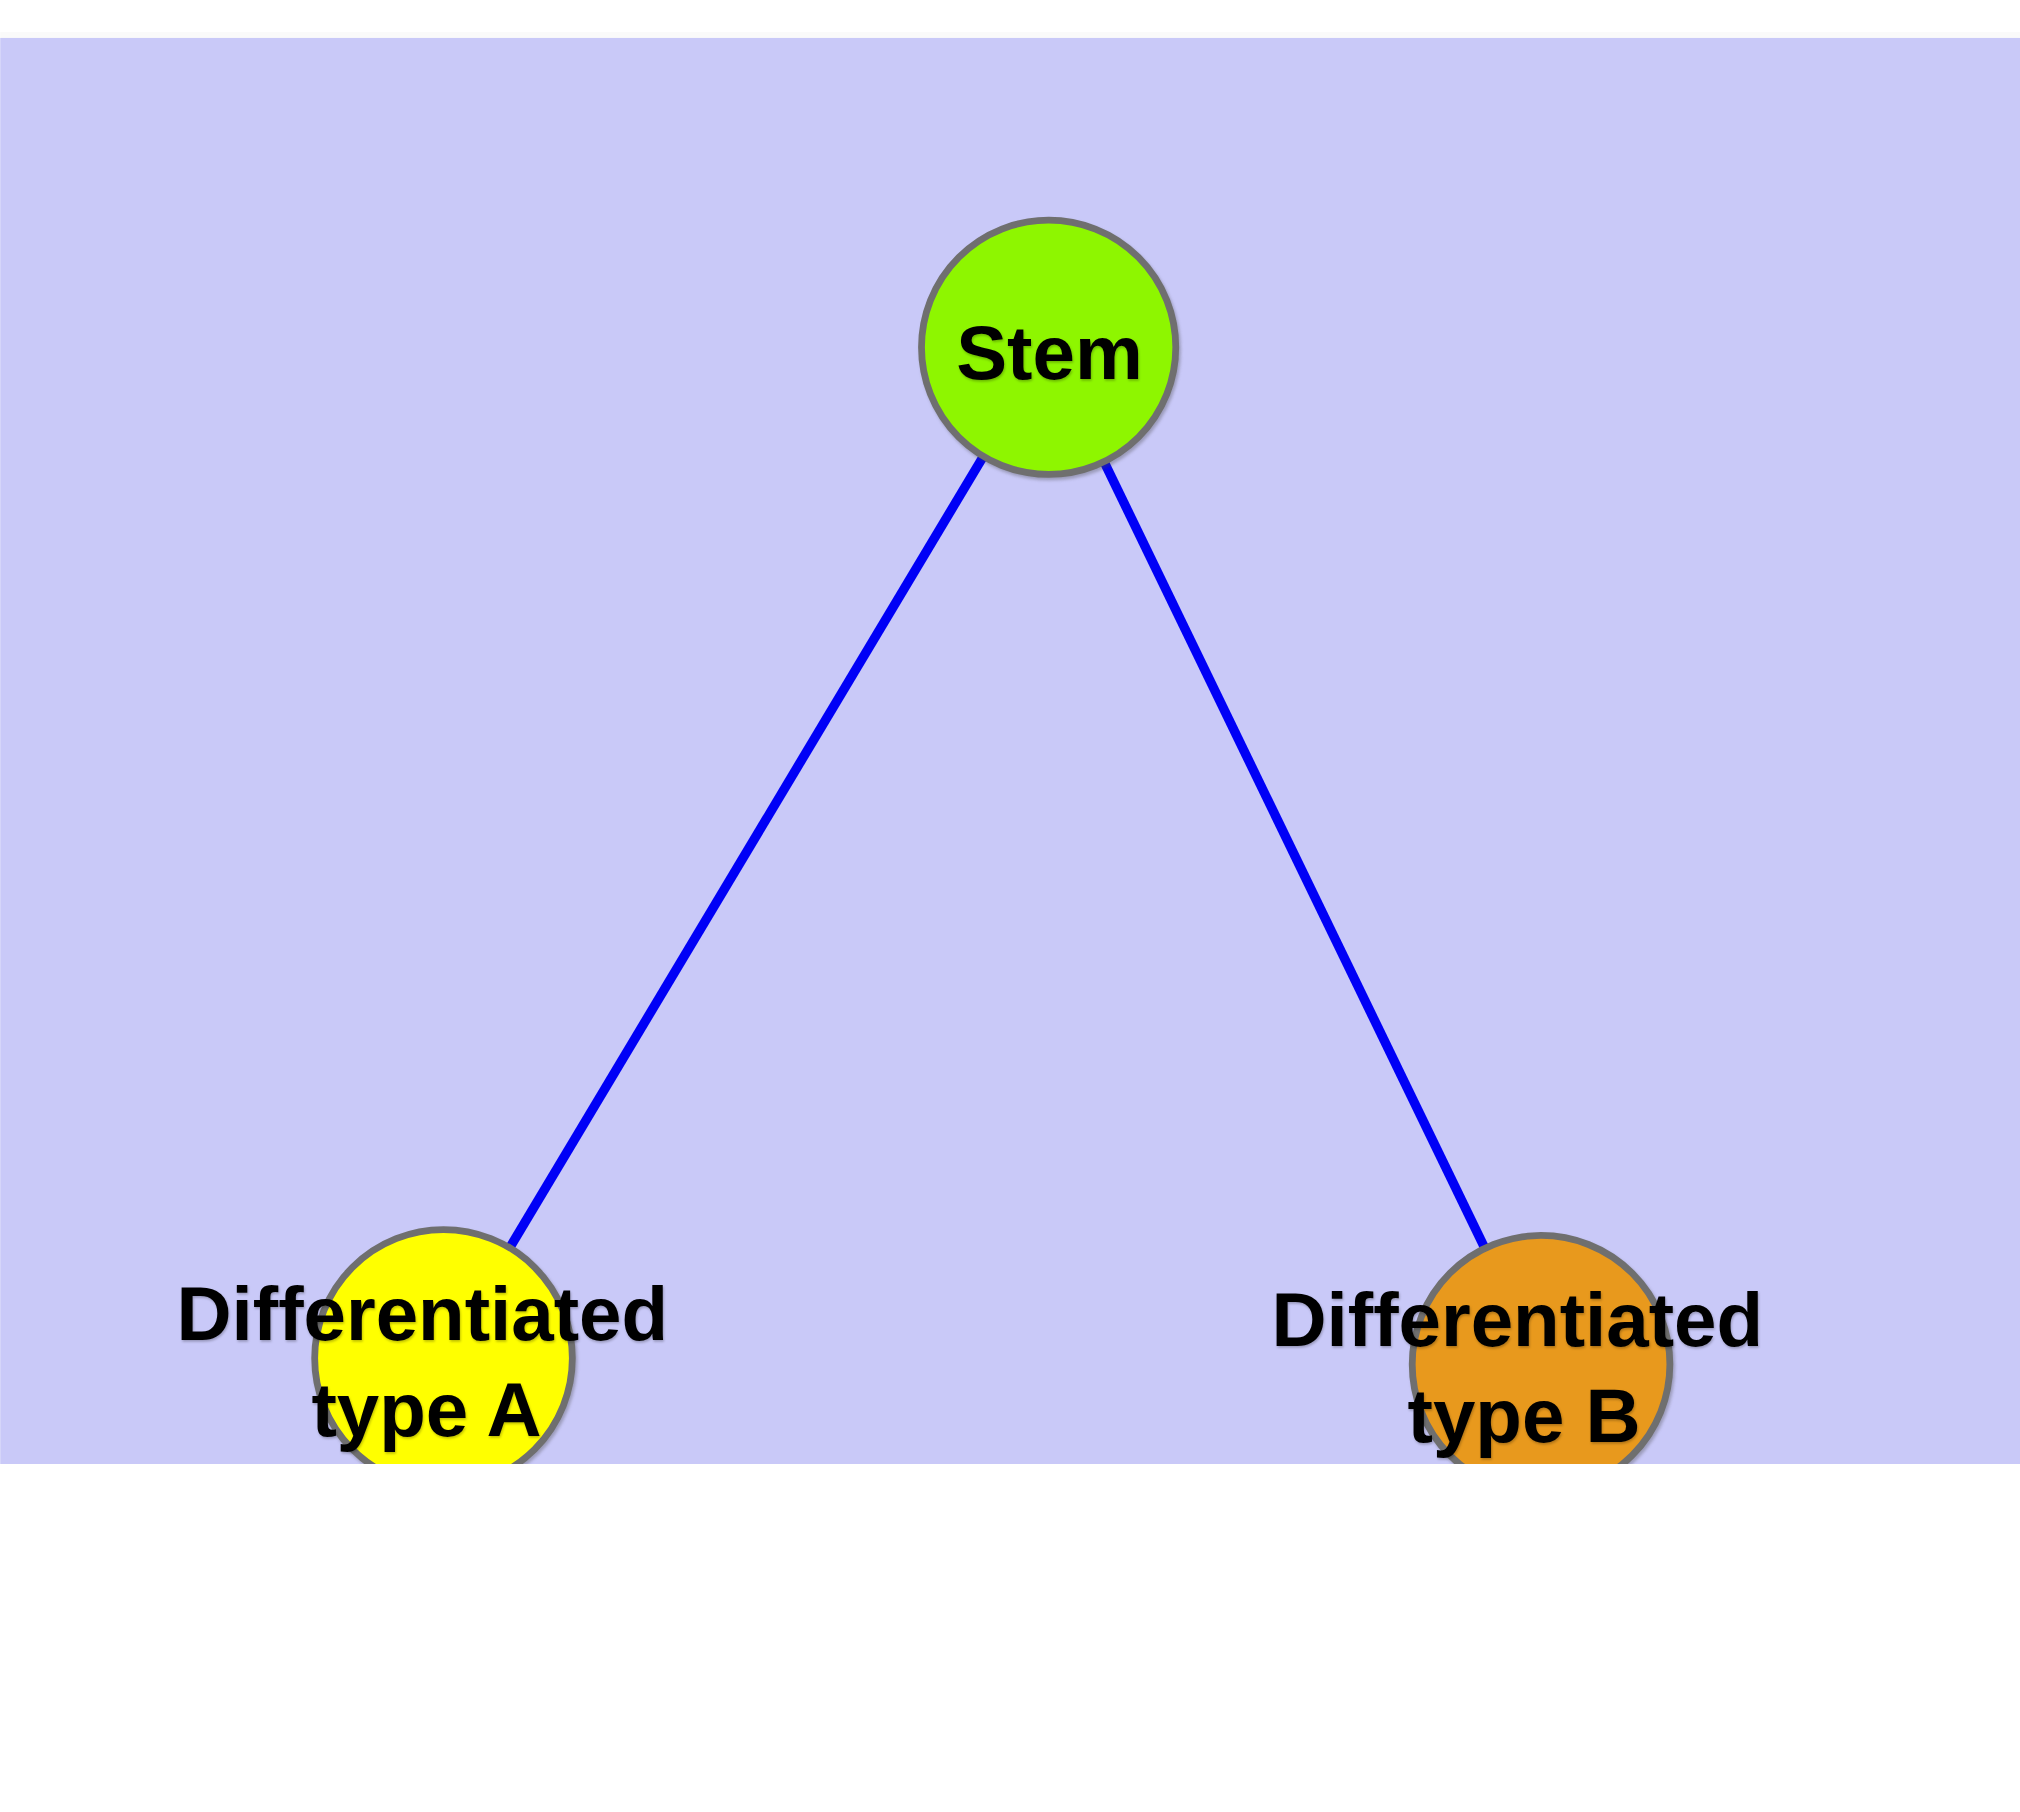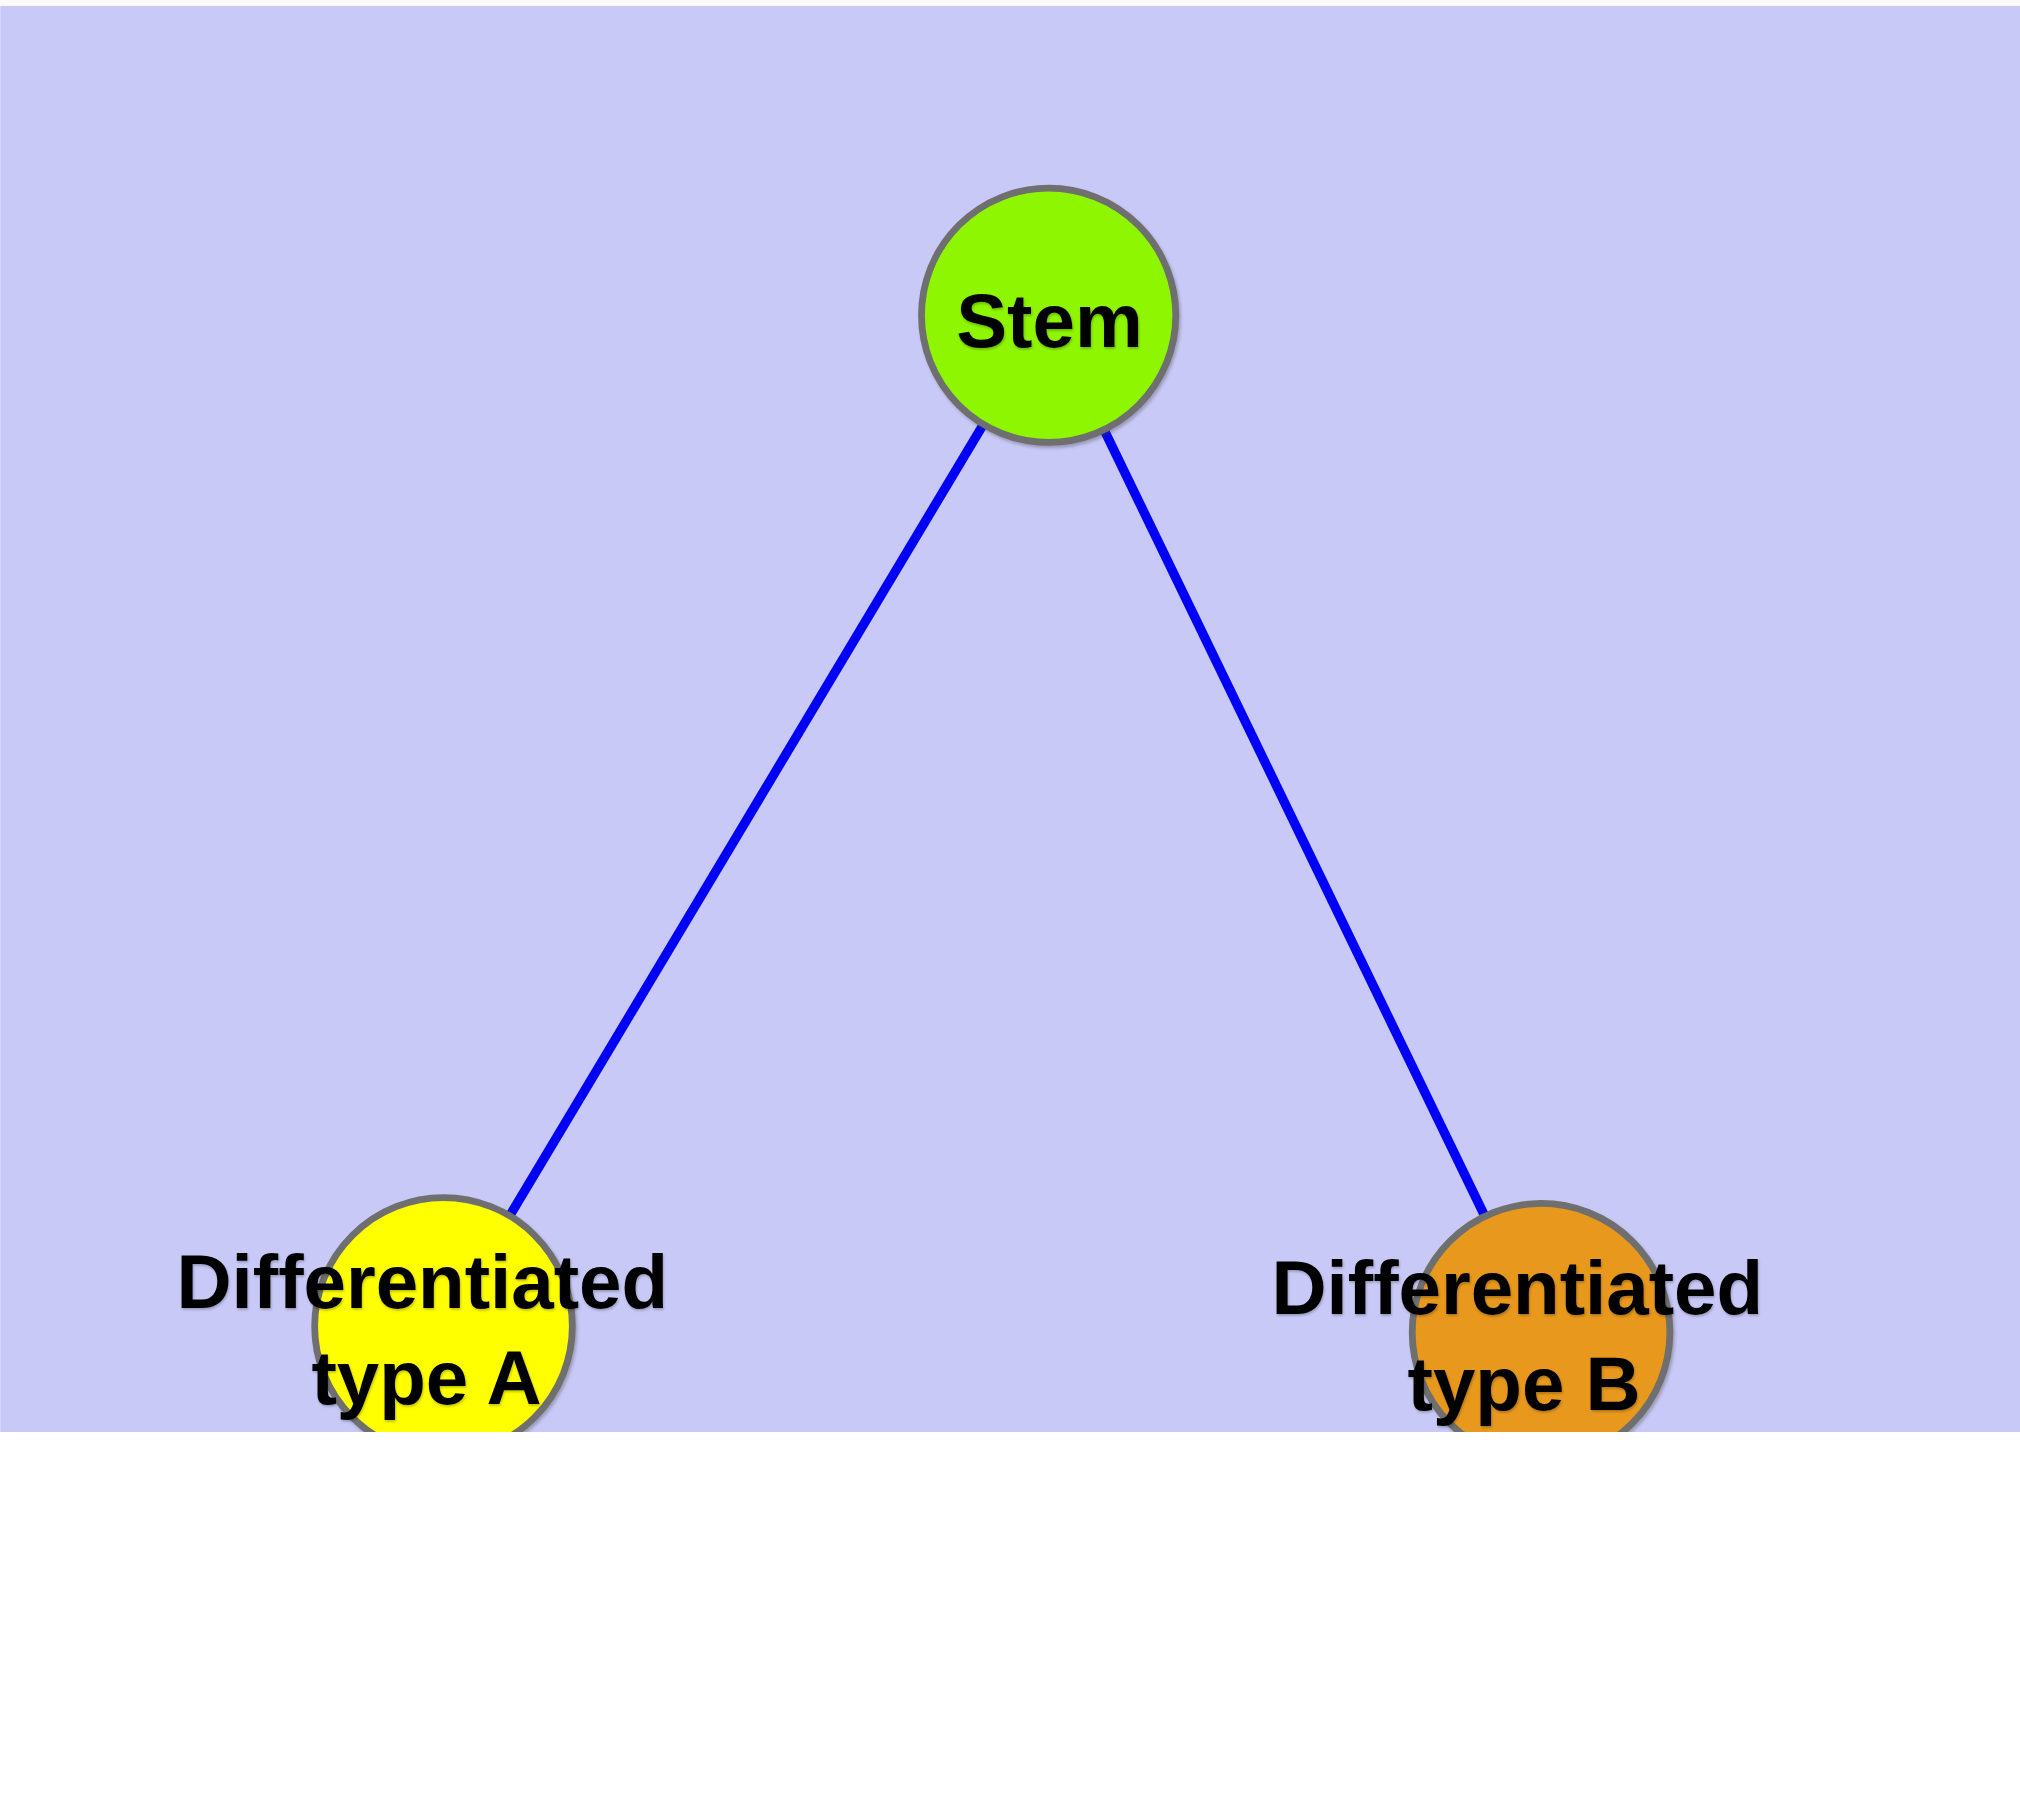--- a/index.html
+++ b/index.html
@@ -6,20 +6,21 @@
     margin: 0;
     padding: 0;
     background: #ffffff;
   }
   #canvas {
     position: relative;
     width: 2021px;
     height: 1432px;
     overflow: hidden;
     font-family: "Liberation Sans", "DejaVu Sans", sans-serif;
+    margin-top: 32px;
   }
   #canvas svg {
     display: block;
     width: 2021px;
     height: 1812px;
   }
   .edge {
     stroke-width: 11px;
     stroke-linecap: butt;
   }

